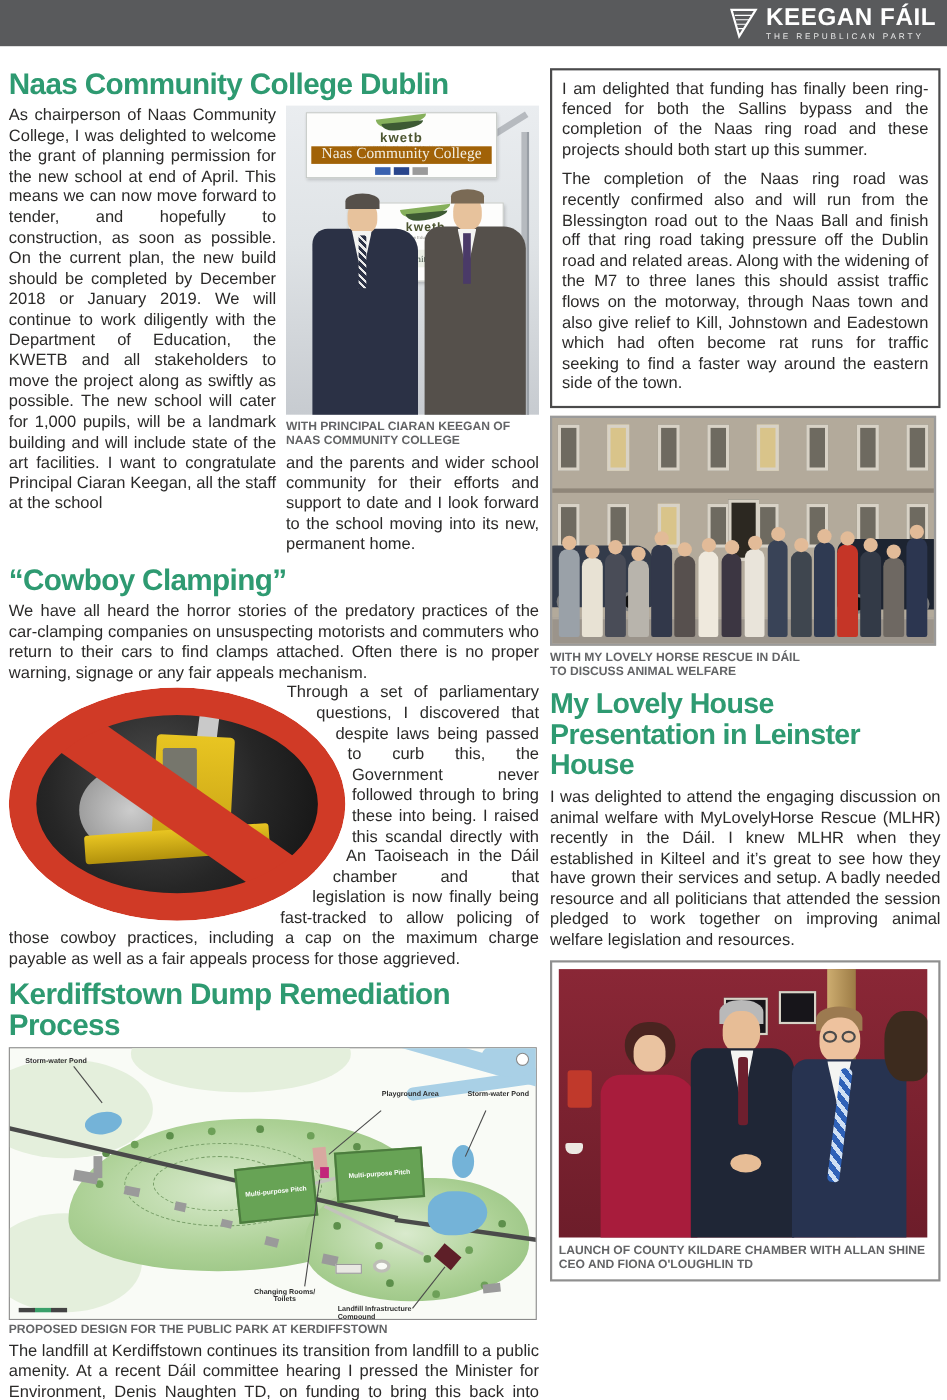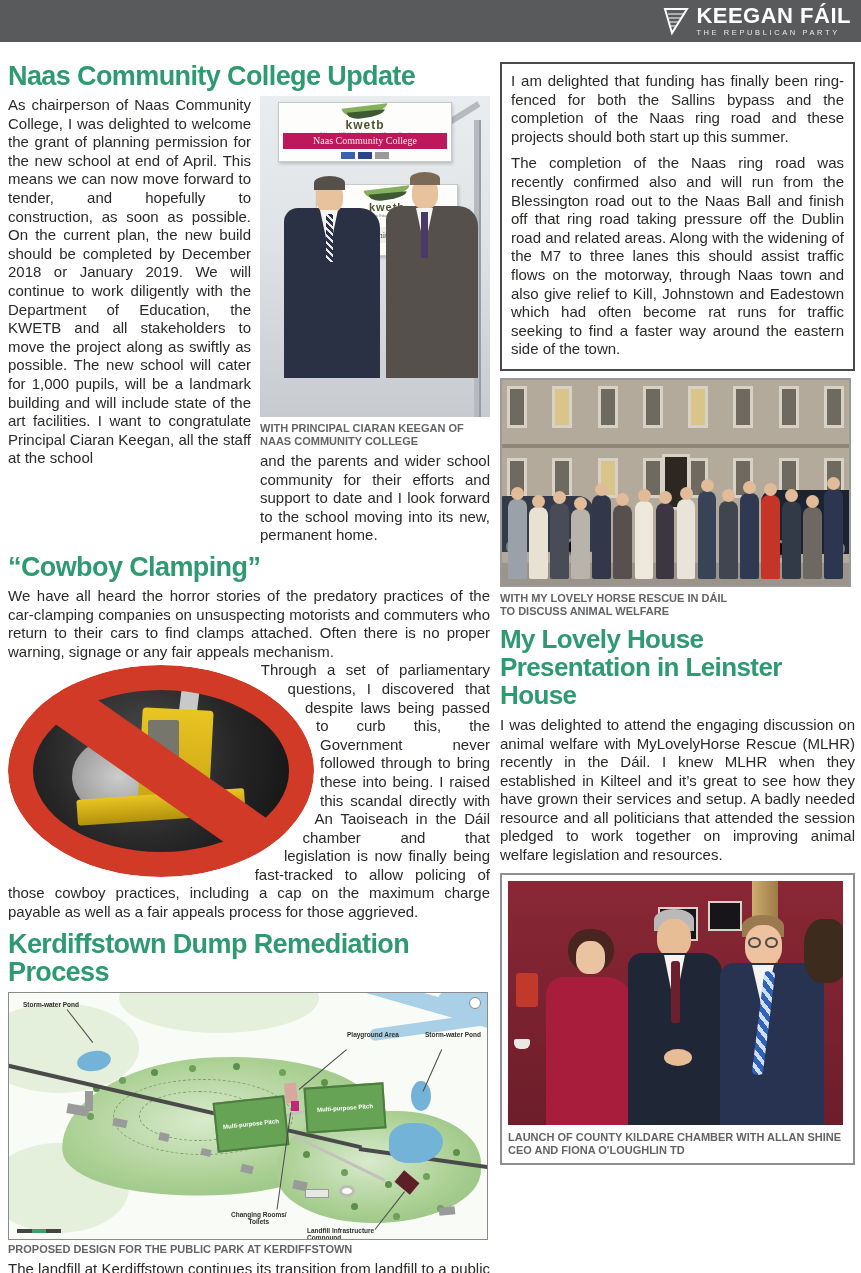--- a/index.html
+++ b/index.html
@@ -20,35 +20,35 @@
   h1.green { color:#2e9a71; font-size:27px; line-height:28px; font-weight:bold; letter-spacing:-.6px; margin:0 0 6px; }
   .body-text { color:#2b2a29; font-size:15px; line-height:18.6px; text-align:justify; }
   .body-text p { margin-bottom:8px; }
   .caption { color:#636466; font-size:11px; font-weight:bold; line-height:13px; }
 
   
   .naas-row { display:flex; gap:9px; }
   .naas-col1 { width:243px; }
   .naas-col2 { width:230px; }
 
-  .photo-naas { position:relative; width:230px; height:321px; overflow:hidden;
+  .photo-naas { position:relative; width:230px; height:281px; overflow:hidden;
     background:linear-gradient(180deg,#eaedf0 0%,#dfe3e6 45%,#c7cbd0 100%);padding-left:20px; }
   .pipe { position:absolute; right:9px; top:24px; width:7px; height:100%; background:#b6babf; box-shadow:inset -2px 0 0 #989ea5; }
   .pipe-diag { position:absolute; right:8px; top:16px; width:42px; height:6px; background:#b6babf; transform:rotate(-32deg); }
   .sign { position:absolute; background:#fdfdfc; border:1px solid #c6cac7; box-shadow:1px 2px 3px rgba(0,0,0,.18); }
   .sign1 { left:18px; top:6px; width:174px; height:60px; }
   .sign2 { left:56px; top:88px; width:142px; height:72px; }
   .swoosh { position:relative; width:46px; height:13px; margin:3px auto 0; }
   .sw1 { position:absolute; left:0; top:0; width:46px; height:9px; background:#86b05c; border-radius:0 0 70% 30%/0 0 100% 100%; transform:rotate(-7deg); }
   .sw2 { position:absolute; left:5px; top:5px; width:38px; height:7px; background:#3d5a33; border-radius:0 0 70% 30%/0 0 100% 100%; transform:rotate(-5deg); }
   .kwetb-word { text-align:center; font-weight:bold; color:#4c5530; font-size:12px; letter-spacing:1px; line-height:12px; }
   .sign2 .kwetb-word { font-size:11px; }
   .kwetb-tag { text-align:center; color:#8a8a82; font-size:4px; line-height:5px; }
-  .sign-band { position:absolute; left:4px; right:4px; bottom:12px; height:16px; background:#be185d; color:#f2efe4;
-    font-family:"Liberation Serif", serif; font-size:10px; line-height:16px; text-align:center; }
+  .sign-band { position:absolute; left:4px; right:4px; bottom:12px; height:16px; background:#a16207; color:#f2efe4;
+    font-family:"Liberation Serif", serif; font-size:14px; line-height:16px; text-align:center; }
   .sign-band.light { background:#edf1e8; color:#3e5045; font-size:8.5px; }
   .sign-logos { position:absolute; bottom:2px; left:50%; transform:translateX(-50%); display:flex; gap:3px; }
   .mini-logo { width:14px; height:7px; }
   .mini-logo.eu1 { background:#3a62b0; } .mini-logo.eu2 { background:#29458c; } .mini-logo.crest { background:#9a9a9a; }
   .head { position:absolute; border-radius:45% 45% 42% 42%; background:#e7c29c; }
   .hair { position:absolute; border-radius:50% 50% 0 0; }
   .suit { position:absolute; border-radius:14px 20px 0 0; }
   .shirt { position:absolute; background:#f4f4f2; clip-path:polygon(0 0,100% 0,50% 100%); }
   .tie { position:absolute; }
 
@@ -157,21 +157,21 @@
         <div class="brand-tag">THE REPUBLICAN PARTY</div>
       </div>
     </div>
   </header>
 
   <div class="content">
 
     <div class="col-left">
 
       <section>
-        <h1 class="green">Naas Community College Update</h1>
+        <h1 class="green">Naas Community College Dublin</h1>
         <div class="naas-row">
           <div class="naas-col1 body-text">As chairperson of Naas Community College, I was delighted to welcome the grant of planning permission for the new school at end of April. This means we can now move forward to tender, and hopefully to construction, as soon as possible. On the current plan, the new build should be completed by December 2018 or January 2019. We will continue to work diligently with the Department of Education, the KWETB and all stakeholders to move the project along as swiftly as possible. The new school will cater for 1,000 pupils, will be a landmark building and will include state of the art facilities. I want to congratulate Principal Ciaran Keegan, all the staff at the school</div>
           <div class="naas-col2">
             <div class="photo-naas">
               <div class="pipe-diag"></div>
               <div class="pipe"></div>
               <div class="sign sign1">
                 <div class="swoosh">
                     <i class="sw1"></i>
                     <i class="sw2"></i>

